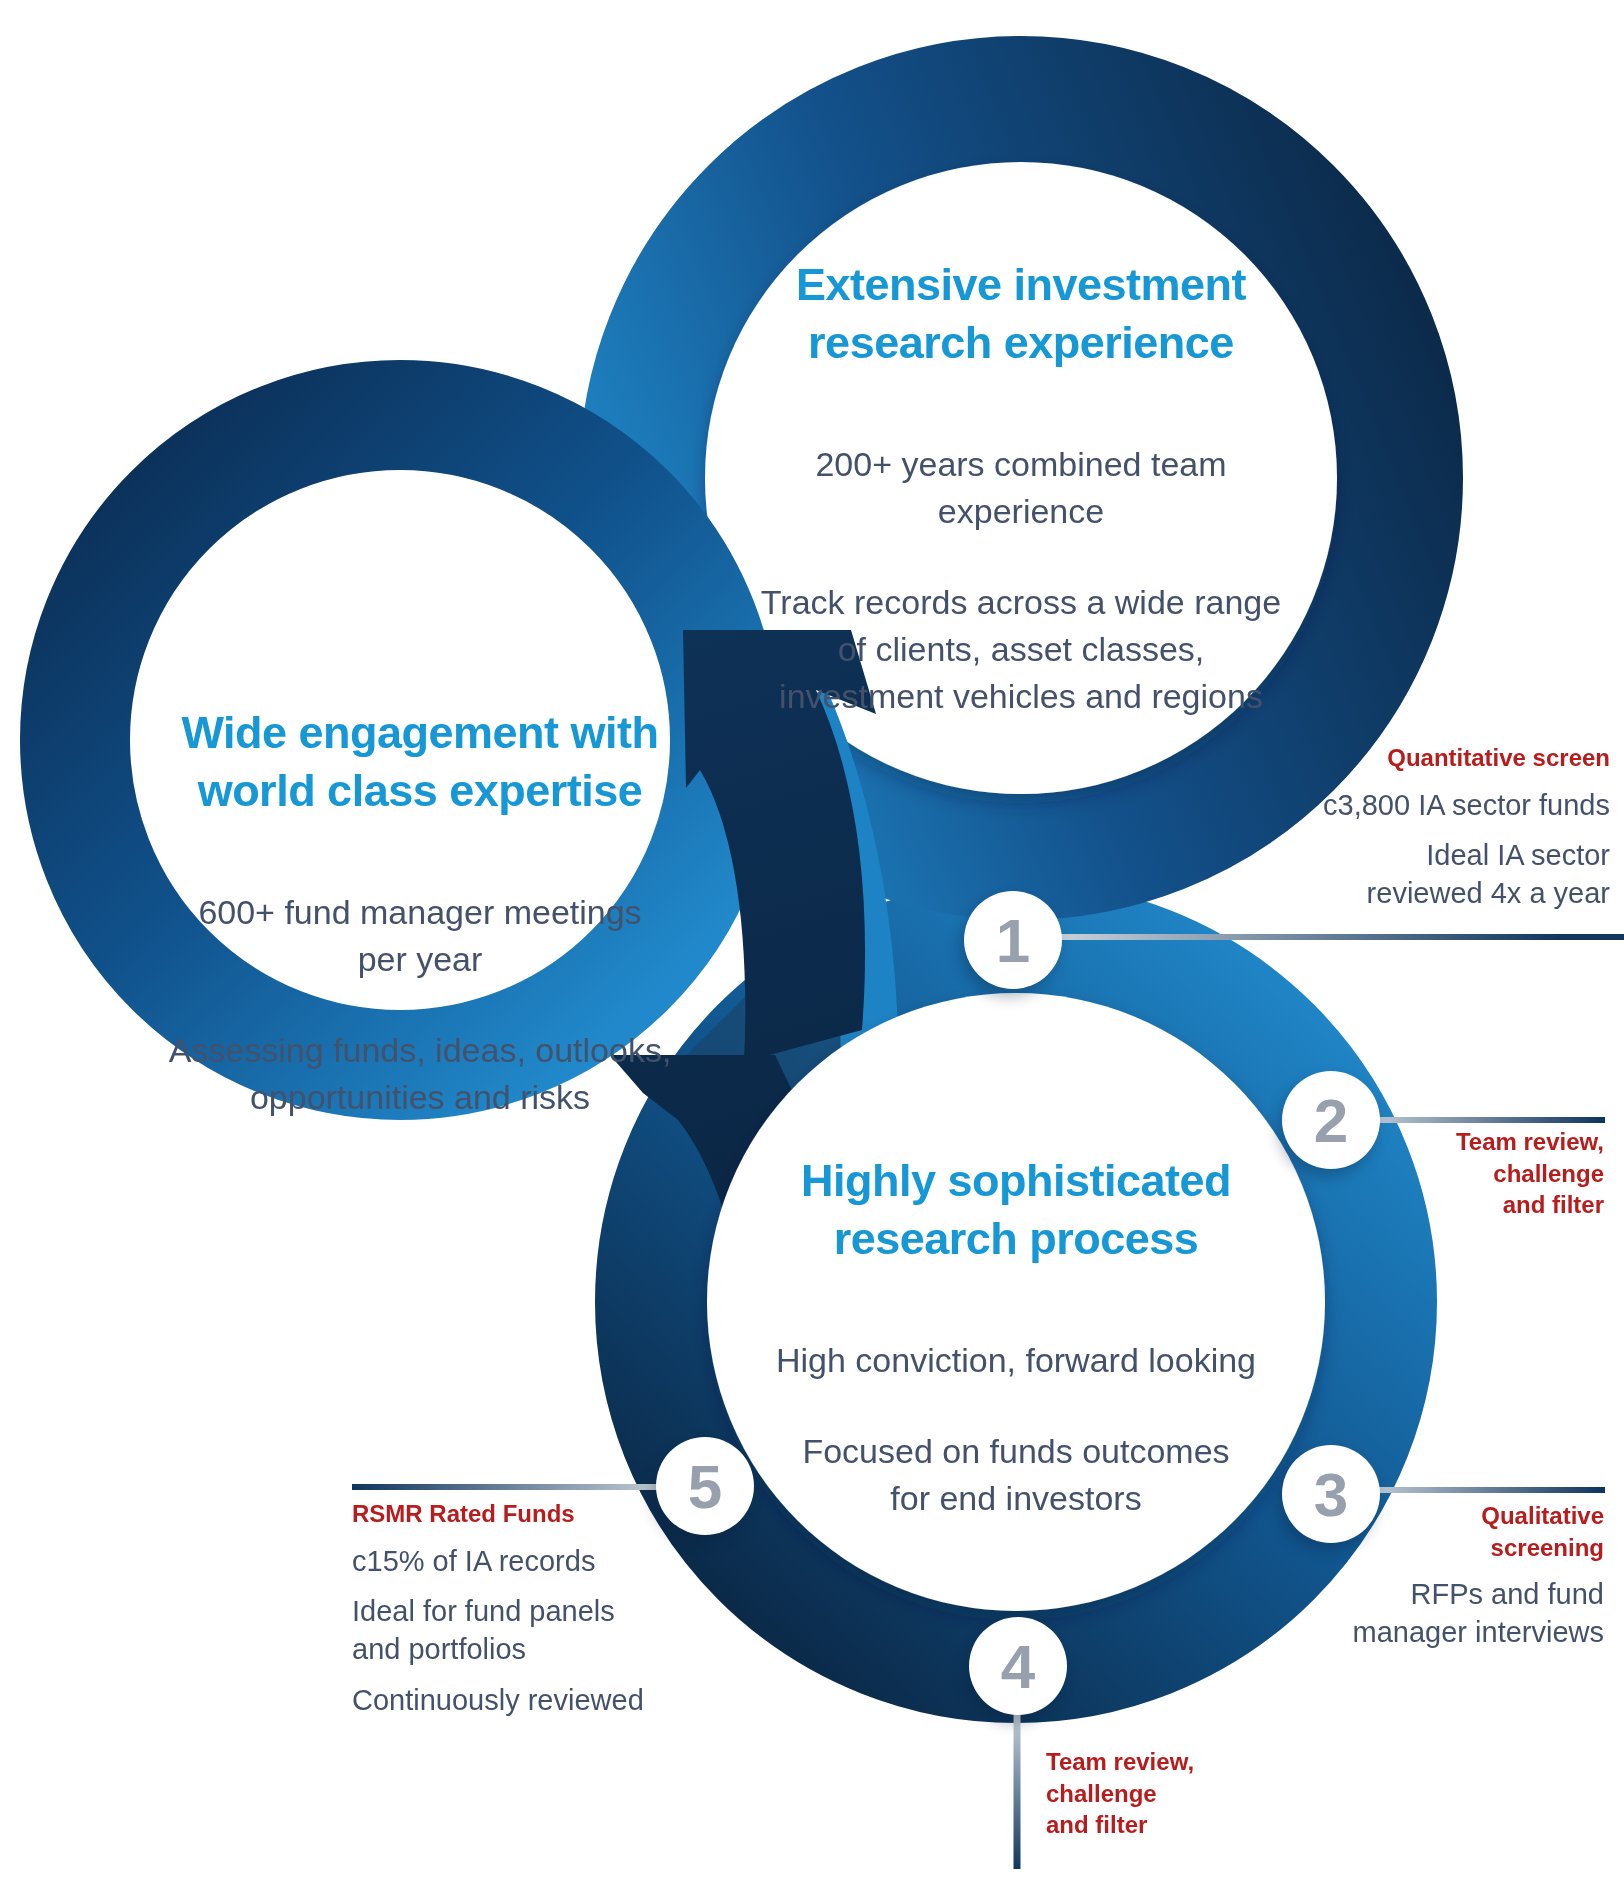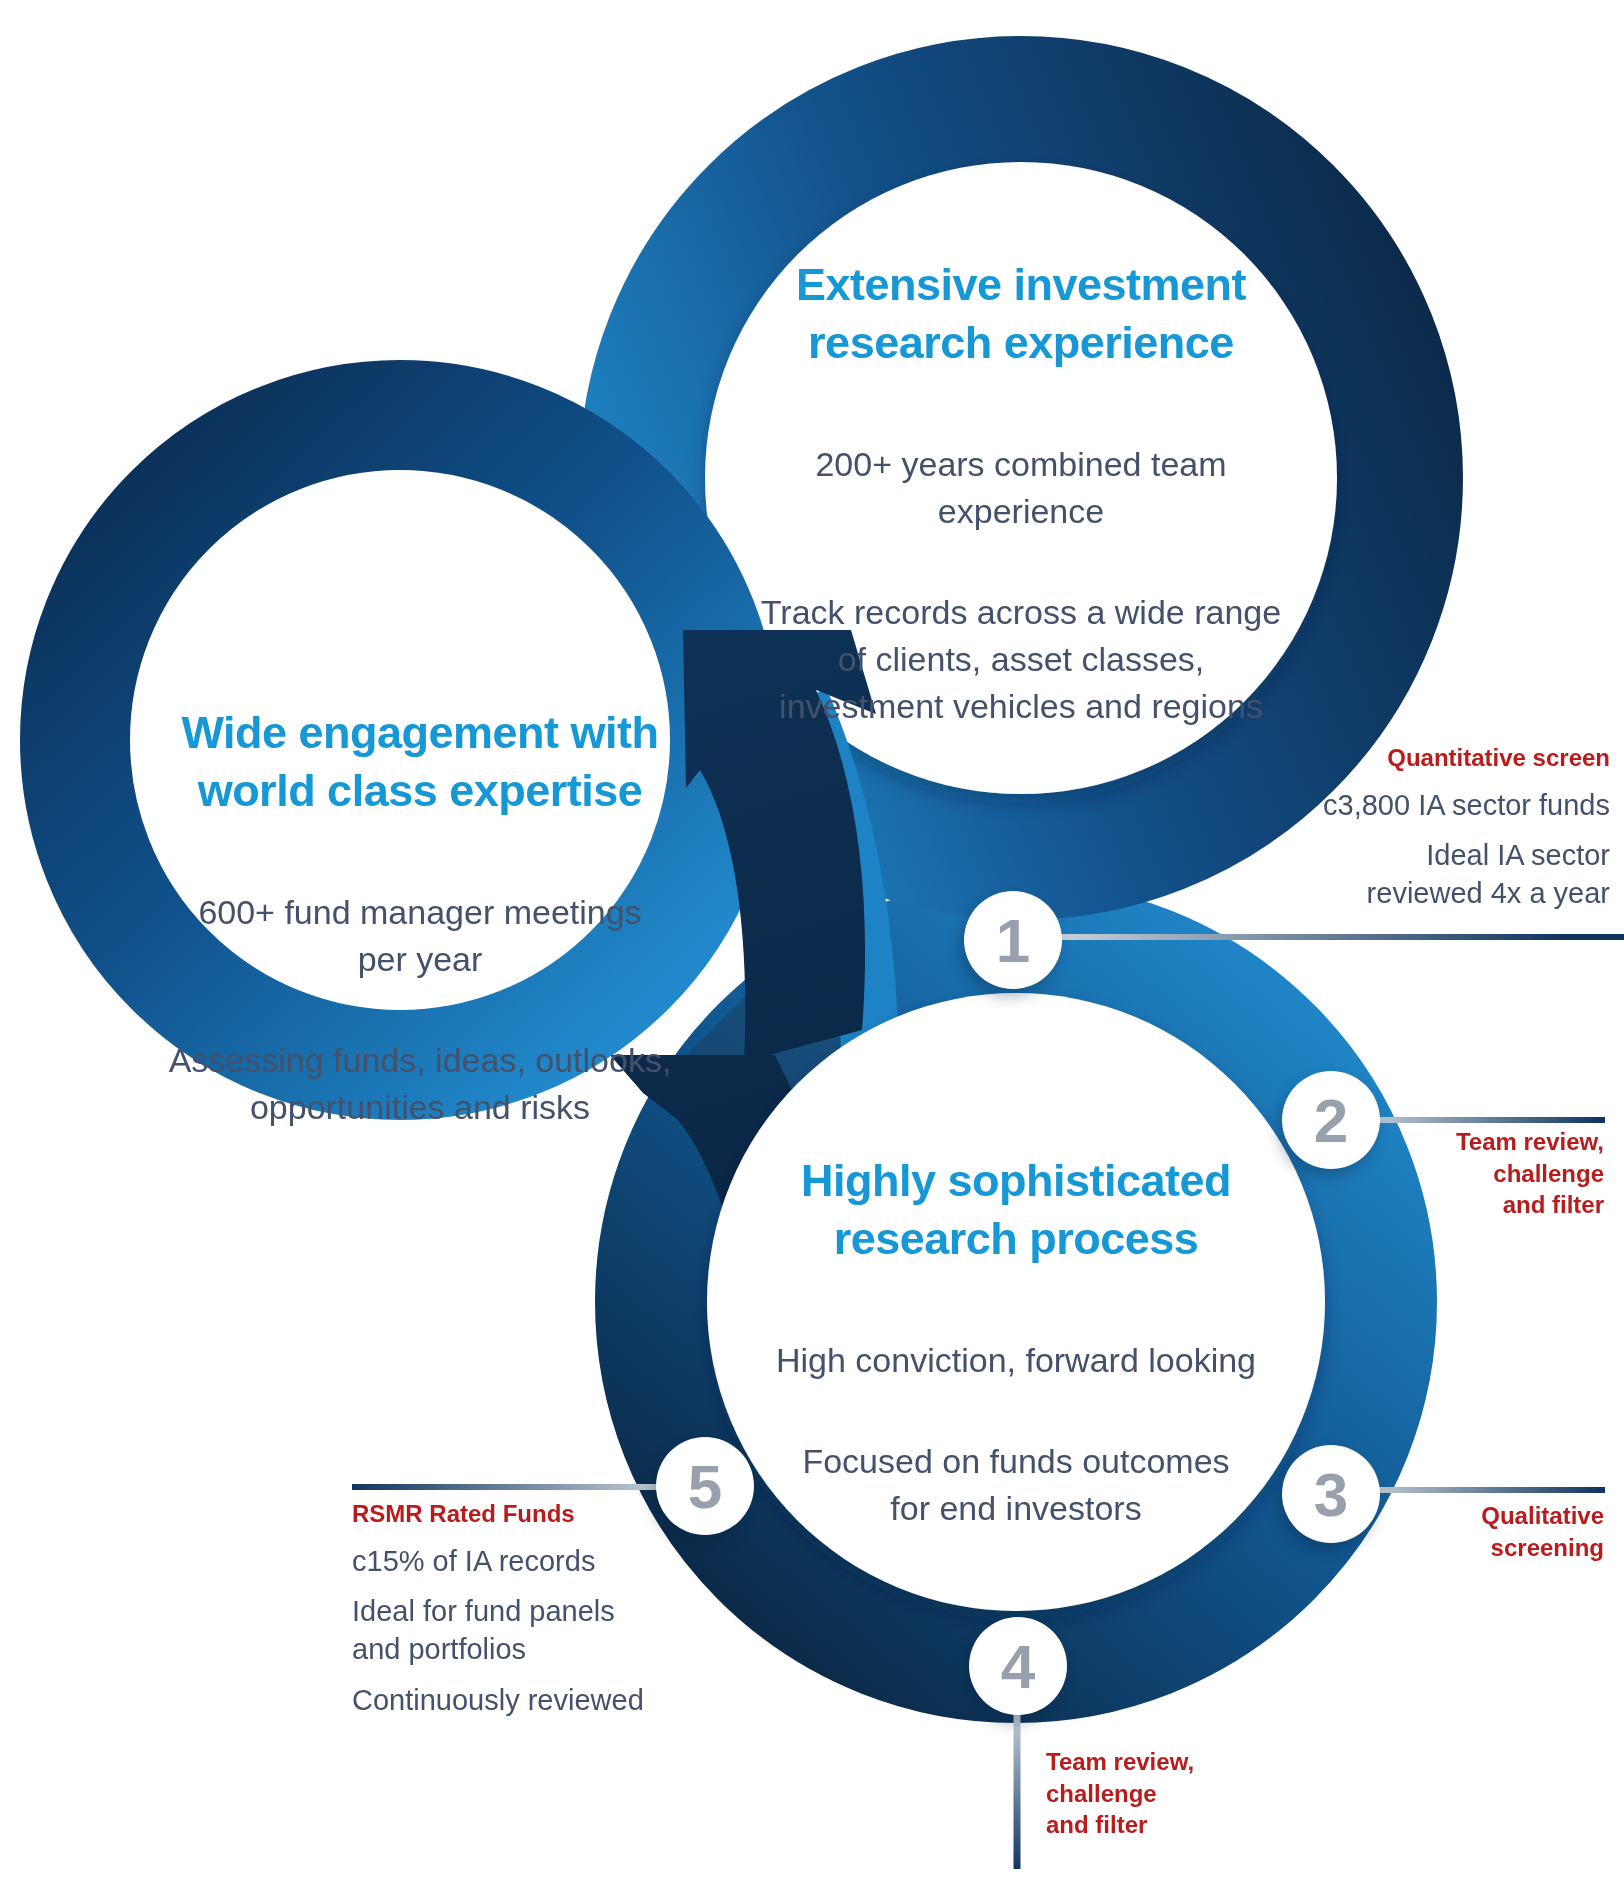--- a/index.html
+++ b/index.html
@@ -13,21 +13,21 @@
 
   
   .circle-block { position:absolute; text-align:center; white-space:pre-line; }
   .circle-title {
     color:#1697D6; font-weight:bold; font-size:45px; line-height:1.28;
     letter-spacing:-0.5px; white-space:pre-line;
   }
   .circle-body { margin-top:34px; }
   .circle-par {
     color:#44516B; font-size:34px; line-height:1.38; white-space:pre-line;
-    margin-top:36px;
+    margin-top:26px;
   }
   .circle-par:first-child { margin-top:0; }
 
   .block-top    { left:731px;  top:238px;  width:580px; }
   .block-left   { left:130px;  top:686px;  width:580px; }
   .block-bottom { left:726px;  top:1134px; width:580px; }
 
   
   .step-num {
     position:absolute; width:98px; height:98px; border-radius:50%;
@@ -190,20 +190,22 @@
 
   <div class="ann ann-right ann2">
     <div class="ann-title">Team review,
 challenge
 and filter</div>
   </div>
 
   <div class="ann ann-right ann3">
     <div class="ann-title">Qualitative
 screening</div>
+    <div class="ann-detail">RFPs and fund
+manager interviews</div>
   </div>
 
   <div class="ann ann-left ann4">
     <div class="ann-title">Team review,
 challenge
 and filter</div>
   </div>
 
   <div class="ann ann-left ann5">
     <div class="ann-title">RSMR Rated Funds</div>

